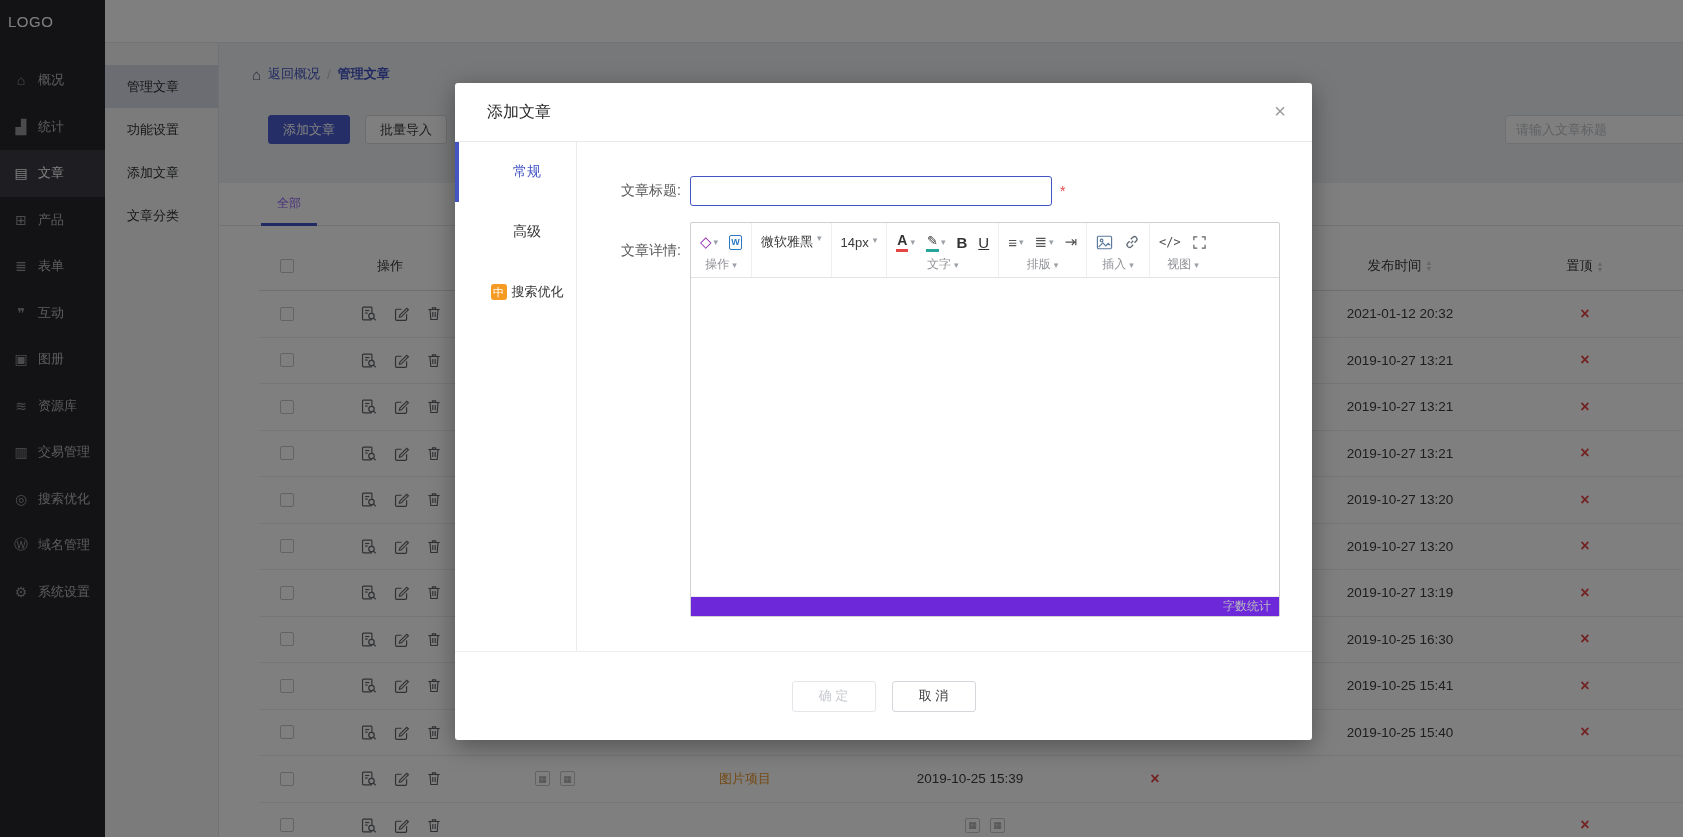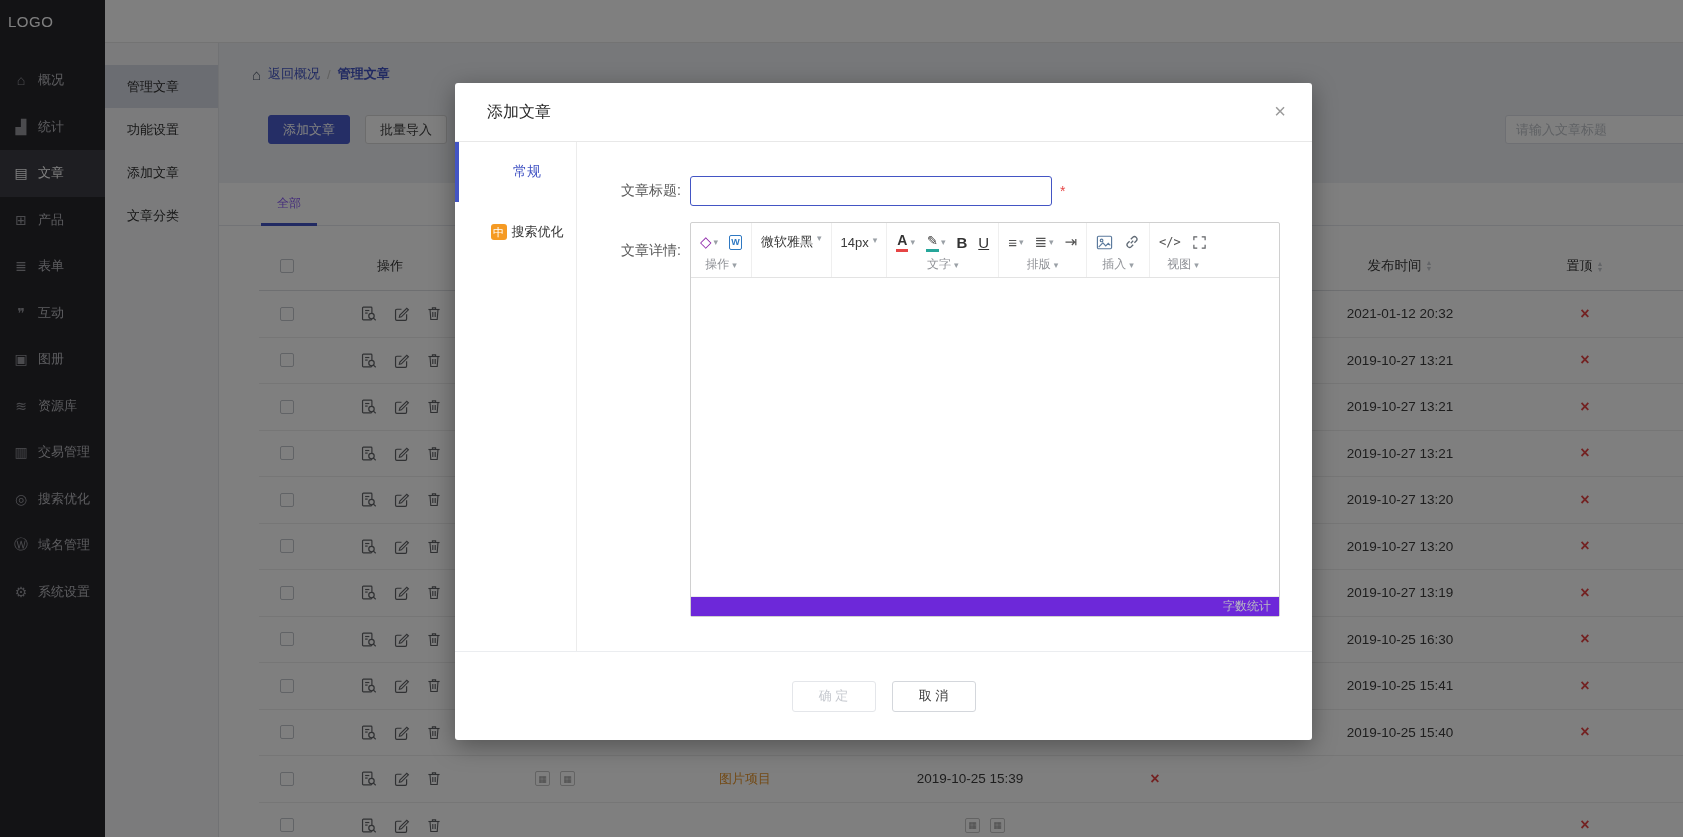--- a/index.html
+++ b/index.html
@@ -733,20 +733,23 @@
     <div class="modal-header">
       <span class="modal-title">添加文章</span>
       <span class="modal-close">×</span>
     </div>
 
     <div class="modal-body">
       <div class="modal-nav">
         <div class="m-tab active">
           <span>常规</span>
         </div>
+        <div class="m-tab">
+          <span>高级</span>
+        </div>
         <div class="m-tab m-tab-seo">
           <span class="seo-badge">中</span>
           <span>搜索优化</span>
         </div>
       </div>
 
       <div class="modal-content">
         <div class="form-row">
           <span class="f-label">文章标题:</span>
           <input class="title-input" type="text" style="">

